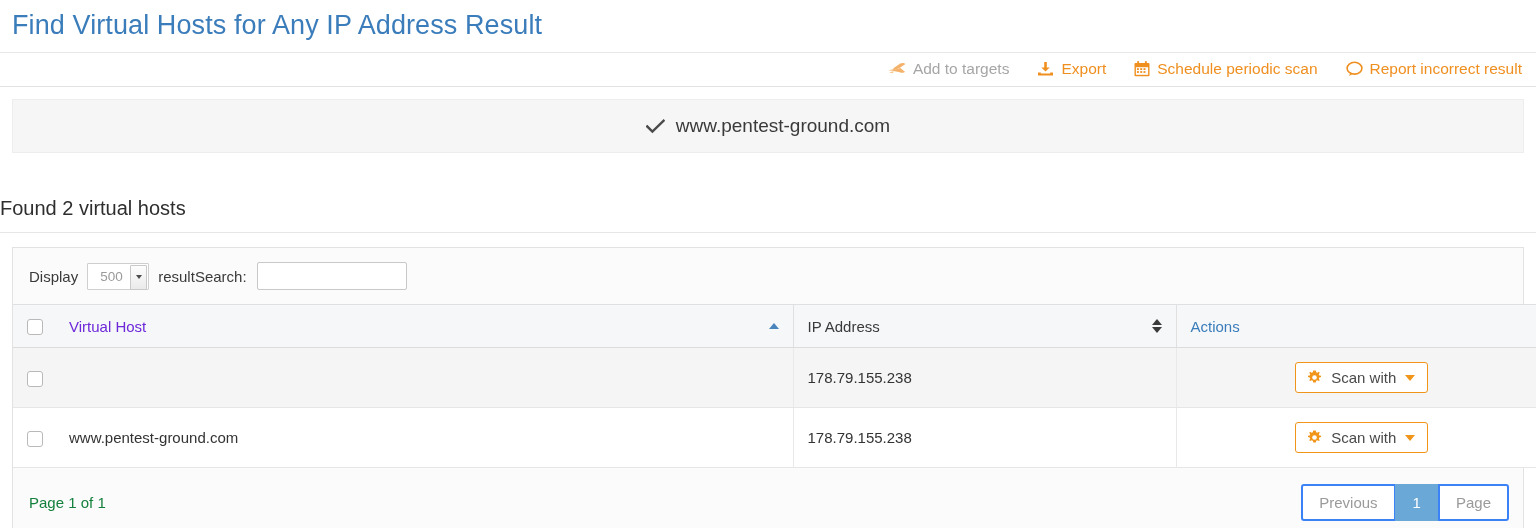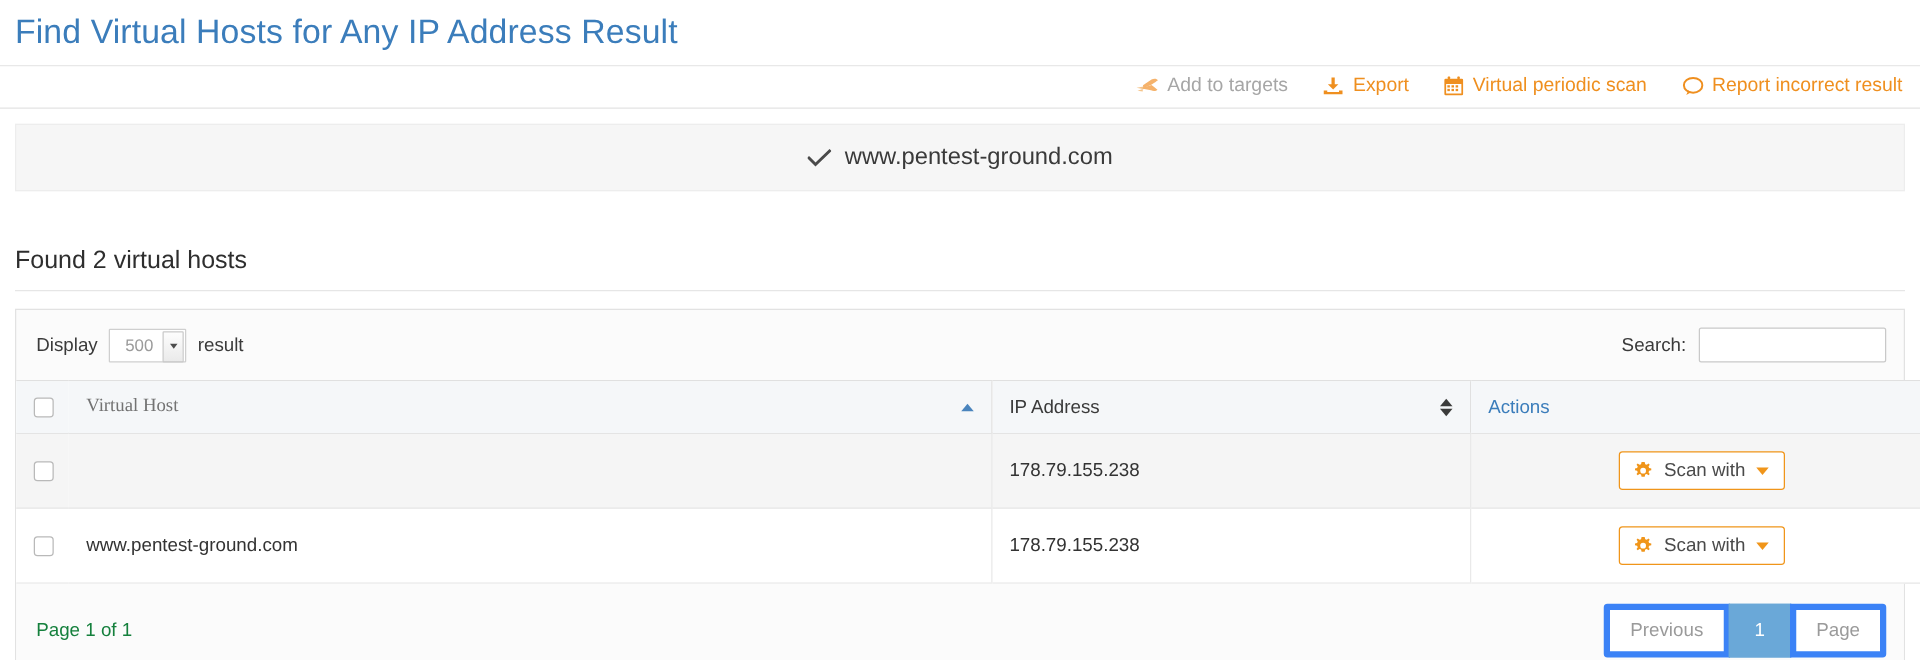--- a/index.html
+++ b/index.html
@@ -59,41 +59,41 @@
     gap: 11px;
   }
   .host-banner .chk-ic { display: inline-flex; }
   .host-name {
     font-size: 19px;
     color: #3a3a3a;
   }
 
   
   .found-wrap {
-    margin: 0 12px;
+    margin: 0 0;
     padding-top: 44px;
   }
   .found-title {
     font-size: 20px;
     color: #2e2e2e;
     font-weight: 400;
     padding-bottom: 12px;
     border-bottom: 1px solid #e6e6e6;
   }
 
   
   .panel {
     margin: 14px 12px 0 12px;
     border: 1px solid #e2e2e2;
     background: #fbfbfb;
   }
   .panel-top {
     display: flex;
     align-items: center;
-    justify-content: space-between;
+    justify-content: flex-start;
     padding: 14px 14px 14px 16px;
   }
   .display-ctl {
     display: flex;
     align-items: center;
     gap: 9px;
     font-size: 15px;
     color: #3a3a3a;
   }
   .len-select {
@@ -157,21 +157,21 @@
     text-align: left;
     padding: 12px 14px;
     background: #f5f7f9;
     border-top: 1px solid #e0e0e0;
     border-bottom: 1px solid #dcdcdc;
     position: relative;
     vertical-align: middle;
     box-sizing: border-box;
   }
   th.col-check { width: 42px; padding-left: 14px; padding-right: 0; background: #f5f7f9; }
-  th.col-vhost { color: #737373; background: #eef2f7; font-family: Liberation Serif, serif; }
+  th.col-vhost { color: #6d28d9; background: #eef2f7; }
   th.col-ip { color: #3a3a3a; border-left: 1px solid #e0e0e0; }
   th.col-actions { color: #3b7dbb; text-align: center; border-left: 1px solid #e0e0e0; }
 
   .sort-asc {
     position: absolute; right: 14px; top: 50%;
     transform: translateY(-50%);
     width: 0; height: 0;
     border-left: 5px solid transparent;
     border-right: 5px solid transparent;
     border-bottom: 6px solid #4a84bd;
@@ -269,21 +269,21 @@
   .panel-foot {
     display: flex;
     align-items: center;
     justify-content: space-between;
     padding: 16px 14px 18px 16px;
     background: #fbfbfb;
   }
   .page-info { font-size: 15px; color: #15803d; }
   .pager { display: flex; }
   .pg {
-    border: 5px solid #3b82f6;
+    border: 2px solid #3b82f6;
     background: #ffffff;
     color: #9a9a9a;
     font-size: 15px;
     padding: 8px 16px;
     margin-left: -1px;
     cursor: pointer;
     font-family: "Liberation Sans", sans-serif;
   }
   .pg:first-child { margin-left: 0; border-radius: 3px 0 0 3px; }
   .pg:last-child { border-radius: 0 3px 3px 0; }
@@ -337,21 +337,21 @@
           <g fill="#ef8f1f">
             <rect x="2.9" y="7.2" width="2" height="1.8"></rect>
             <rect x="6.2" y="7.2" width="2" height="1.8"></rect>
             <rect x="9.5" y="7.2" width="2" height="1.8"></rect>
             <rect x="2.9" y="10.1" width="2" height="1.8"></rect>
             <rect x="6.2" y="10.1" width="2" height="1.8"></rect>
             <rect x="9.5" y="10.1" width="2" height="1.8"></rect>
           </g>
         </svg>
       </span>
-      <span>Virtual periodic scan</span>
+      <span>Schedule periodic scan</span>
     </div>
 
     <div class="tb-item">
       <span class="ic">
         <svg width="17" height="16" viewBox="0 0 17 16">
           <ellipse cx="8.5" cy="7.2" rx="7.4" ry="5.9" fill="none" stroke="#ef8f1f" stroke-width="1.6"></ellipse>
           <path d="M4.6 11.4 L3.0 15.0 L7.2 12.6 Z" fill="#ef8f1f"></path>
         </svg>
       </span>
       <span>Report incorrect result</span>

